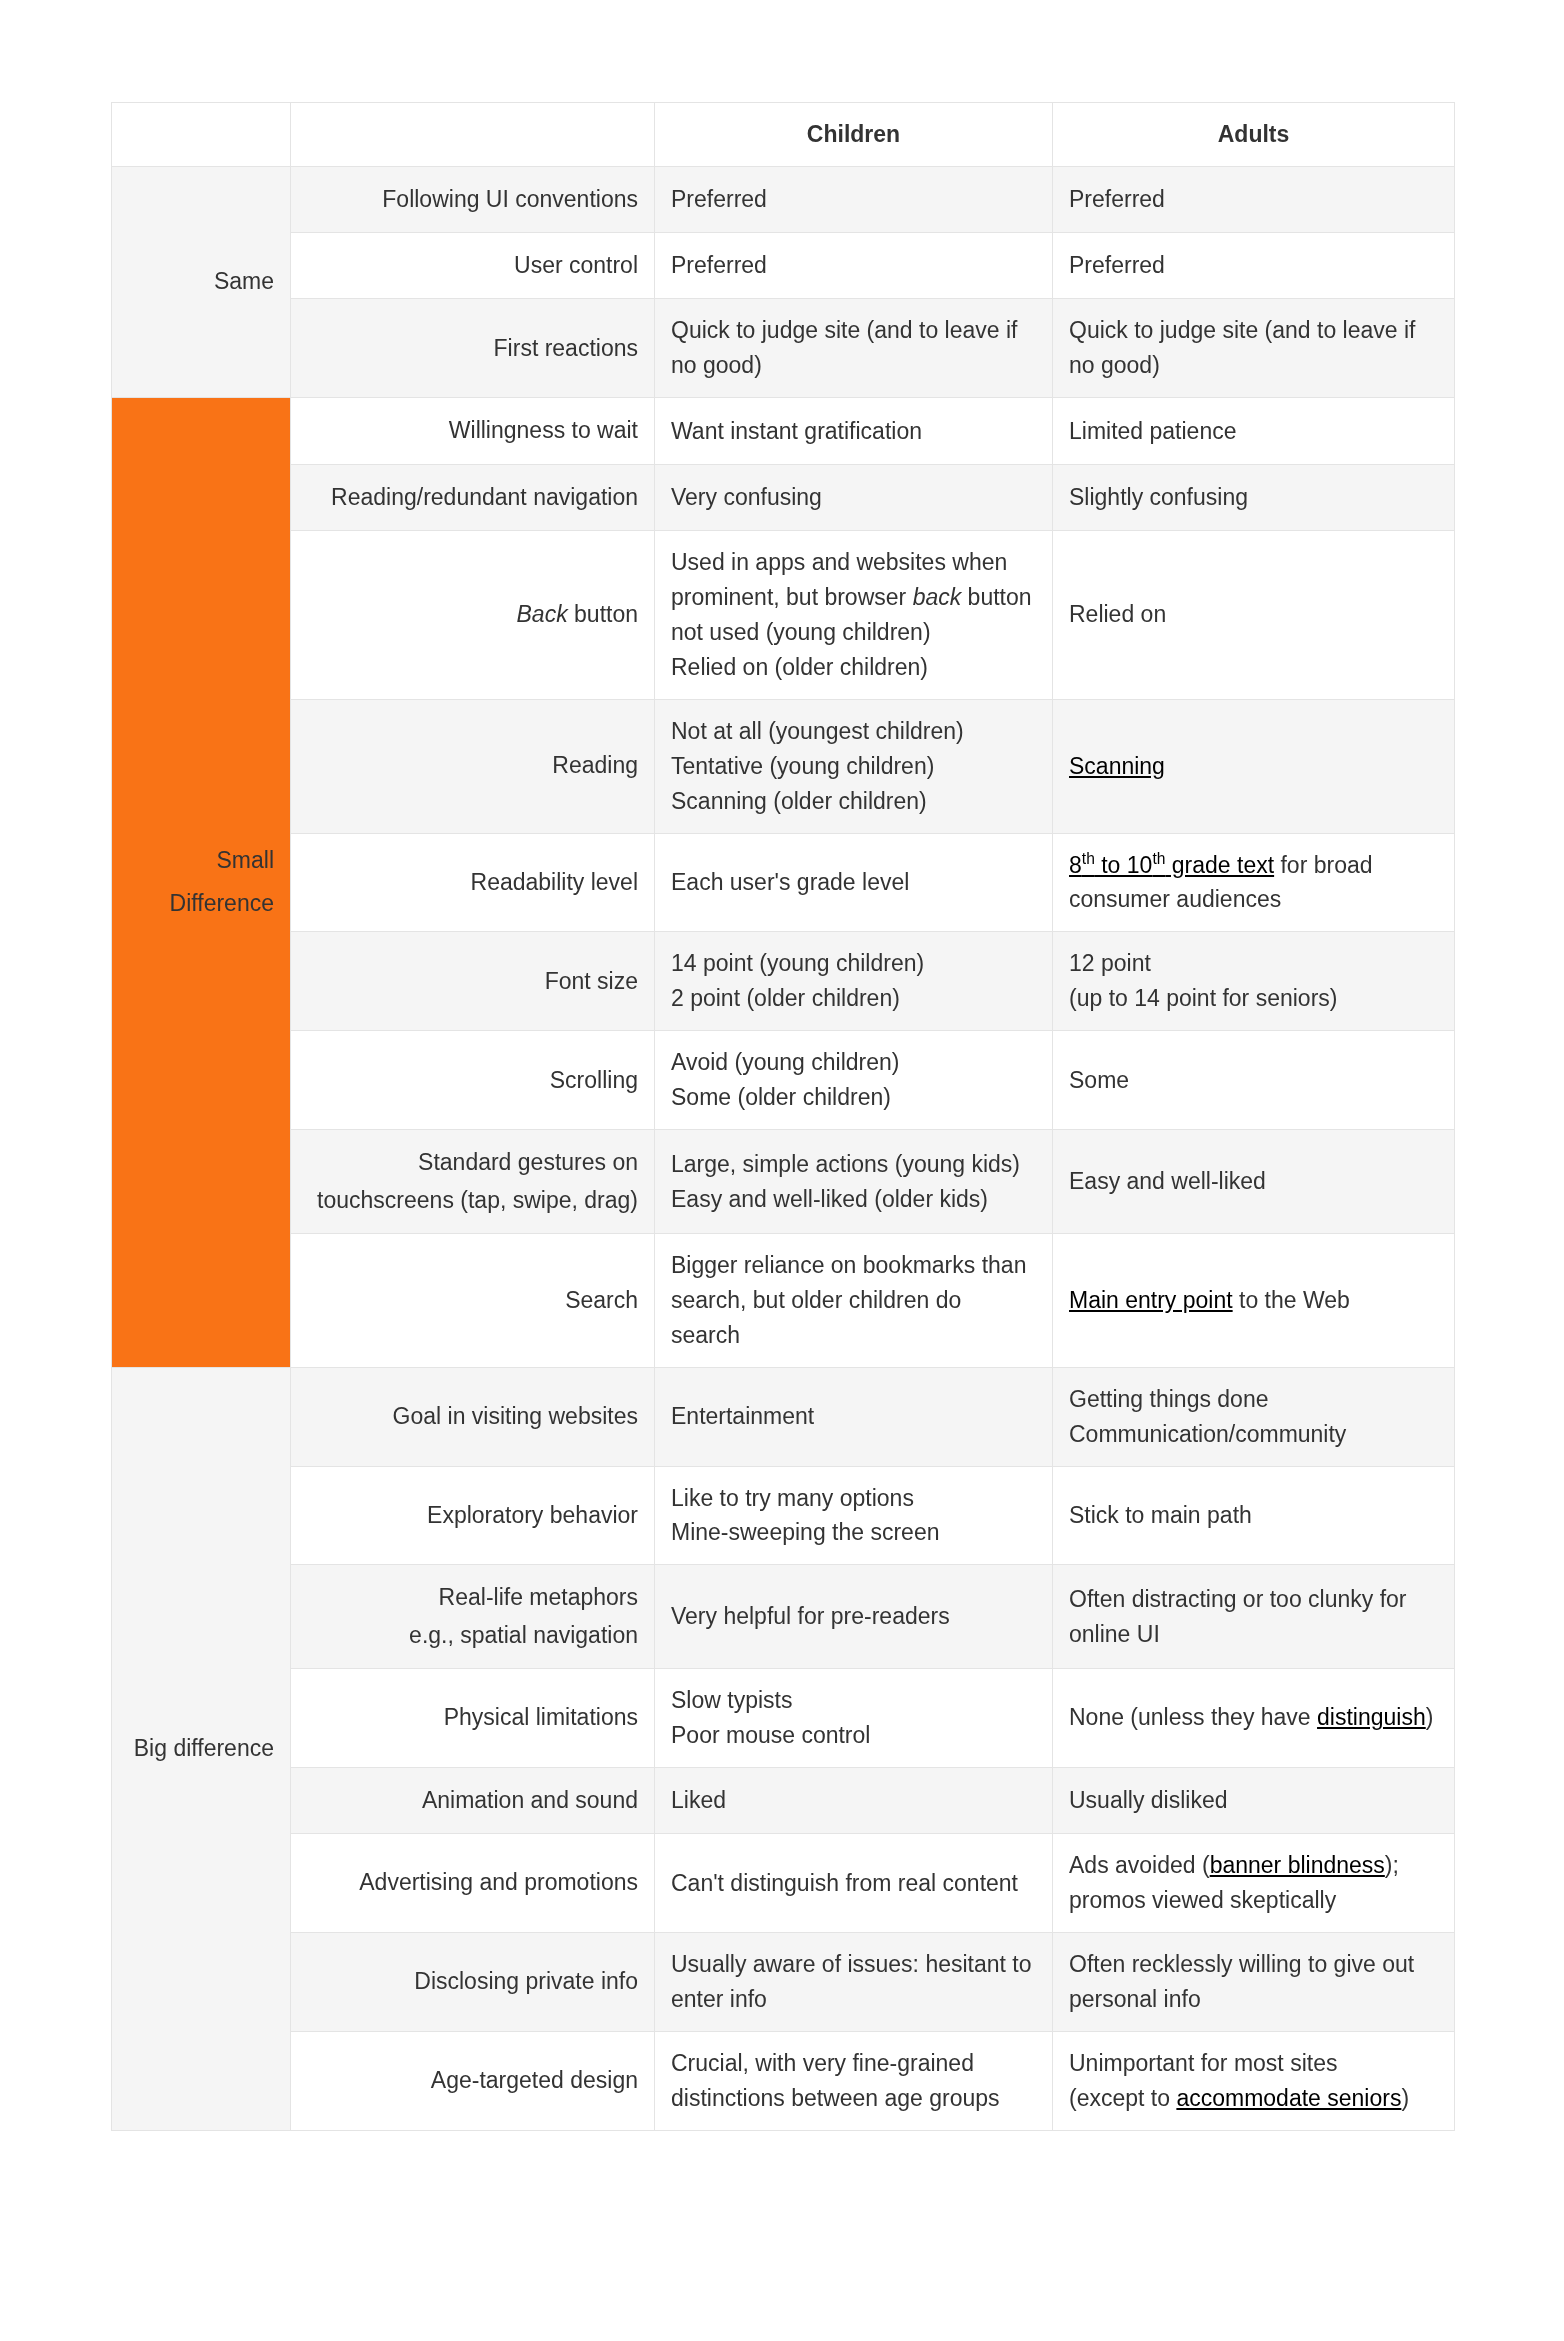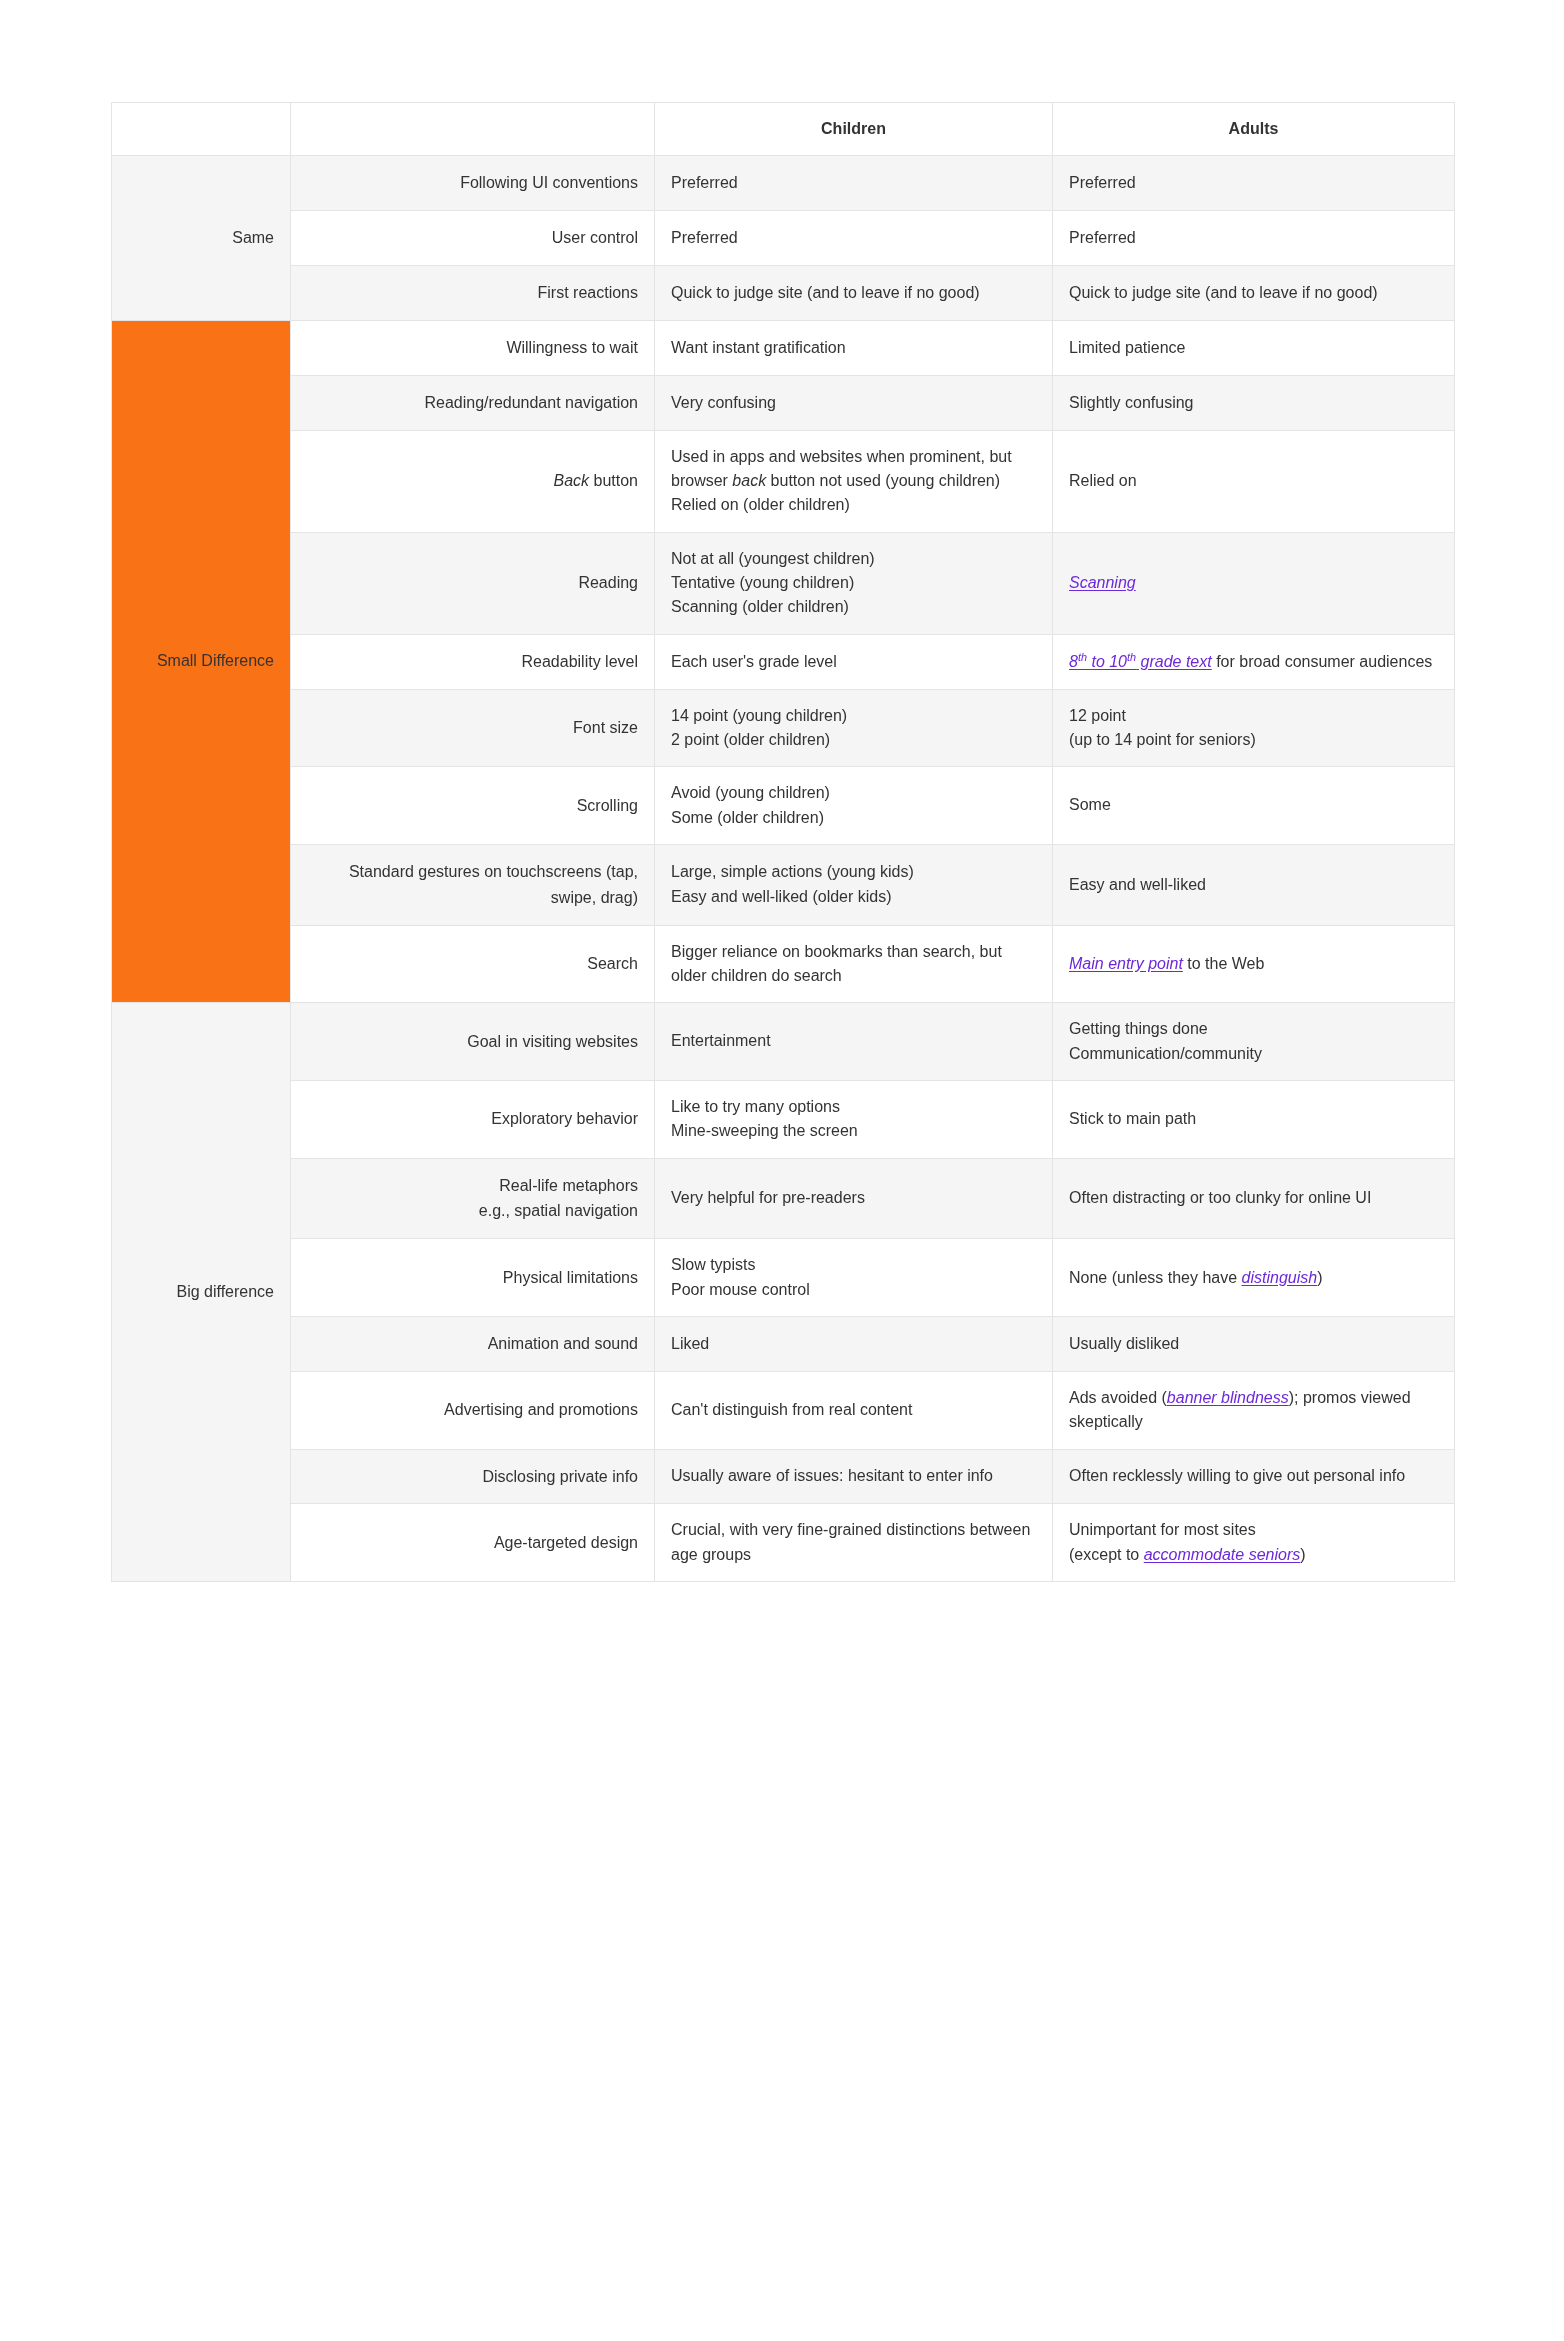--- a/index.html
+++ b/index.html
@@ -23,21 +23,21 @@
   .table-wrap {
     position: absolute;
     left: 111px;
     top: 102px;
     width: 1343px;
   }
   table.comparison {
     border-collapse: collapse;
     width: 1343px;
     table-layout: fixed;
-    font-size: 16px;
+    font-size: 23px;
     line-height: 1.52;
     padding-left: 32px;
   }
   table.comparison col.c0 { width: 179px; }
   table.comparison col.c1 { width: 364px; }
   table.comparison col.c2 { width: 398px; }
   table.comparison col.c3 { width: 402px; }
 
   table.comparison td,
   table.comparison th {
@@ -74,24 +74,23 @@
     font-weight: bold;
     vertical-align: middle;
     line-height: 1.62;
   }
   td.cellval {
     text-align: left;
     vertical-align: middle;
   }
   .ln { display: block; }
   a.lnk {
-    color: #6d28d9;
+    color: #000000;
     text-decoration: underline;
     text-underline-offset: 1.8px;
-    font-style: italic;
   }
   .ital { font-style: italic; }
   sup { font-size: 0.68em; vertical-align: super; line-height: 0; }
 </style>
 </head>
 <body>
 
 <div class="page">
   <div class="table-wrap">
     <table class="comparison">

